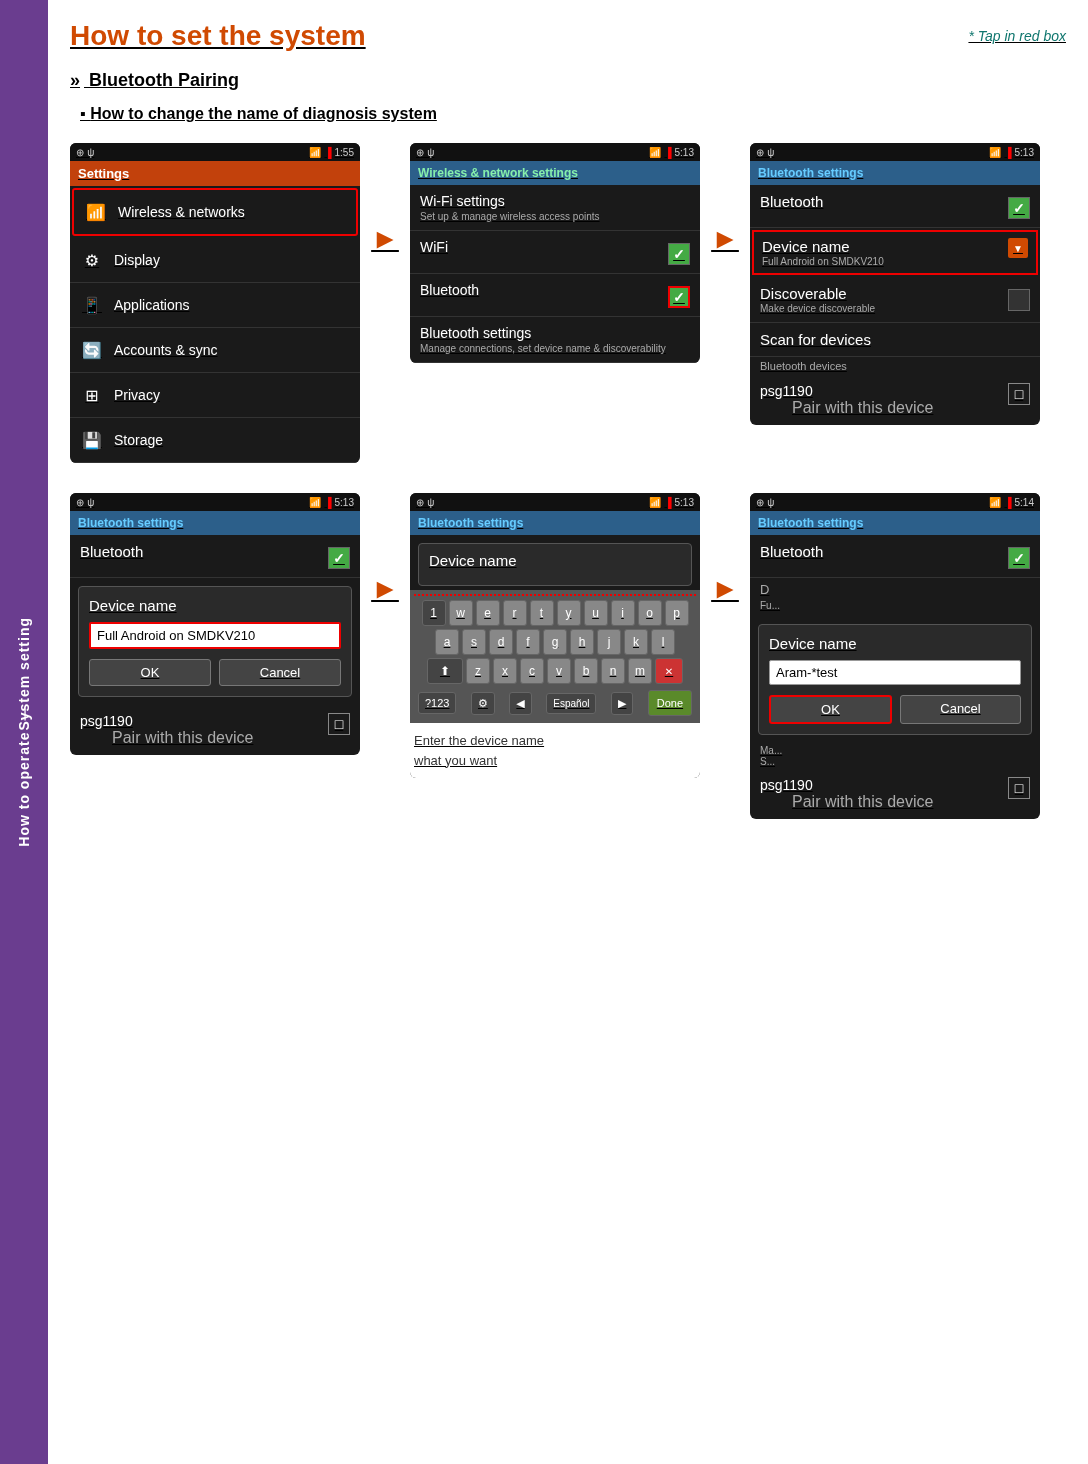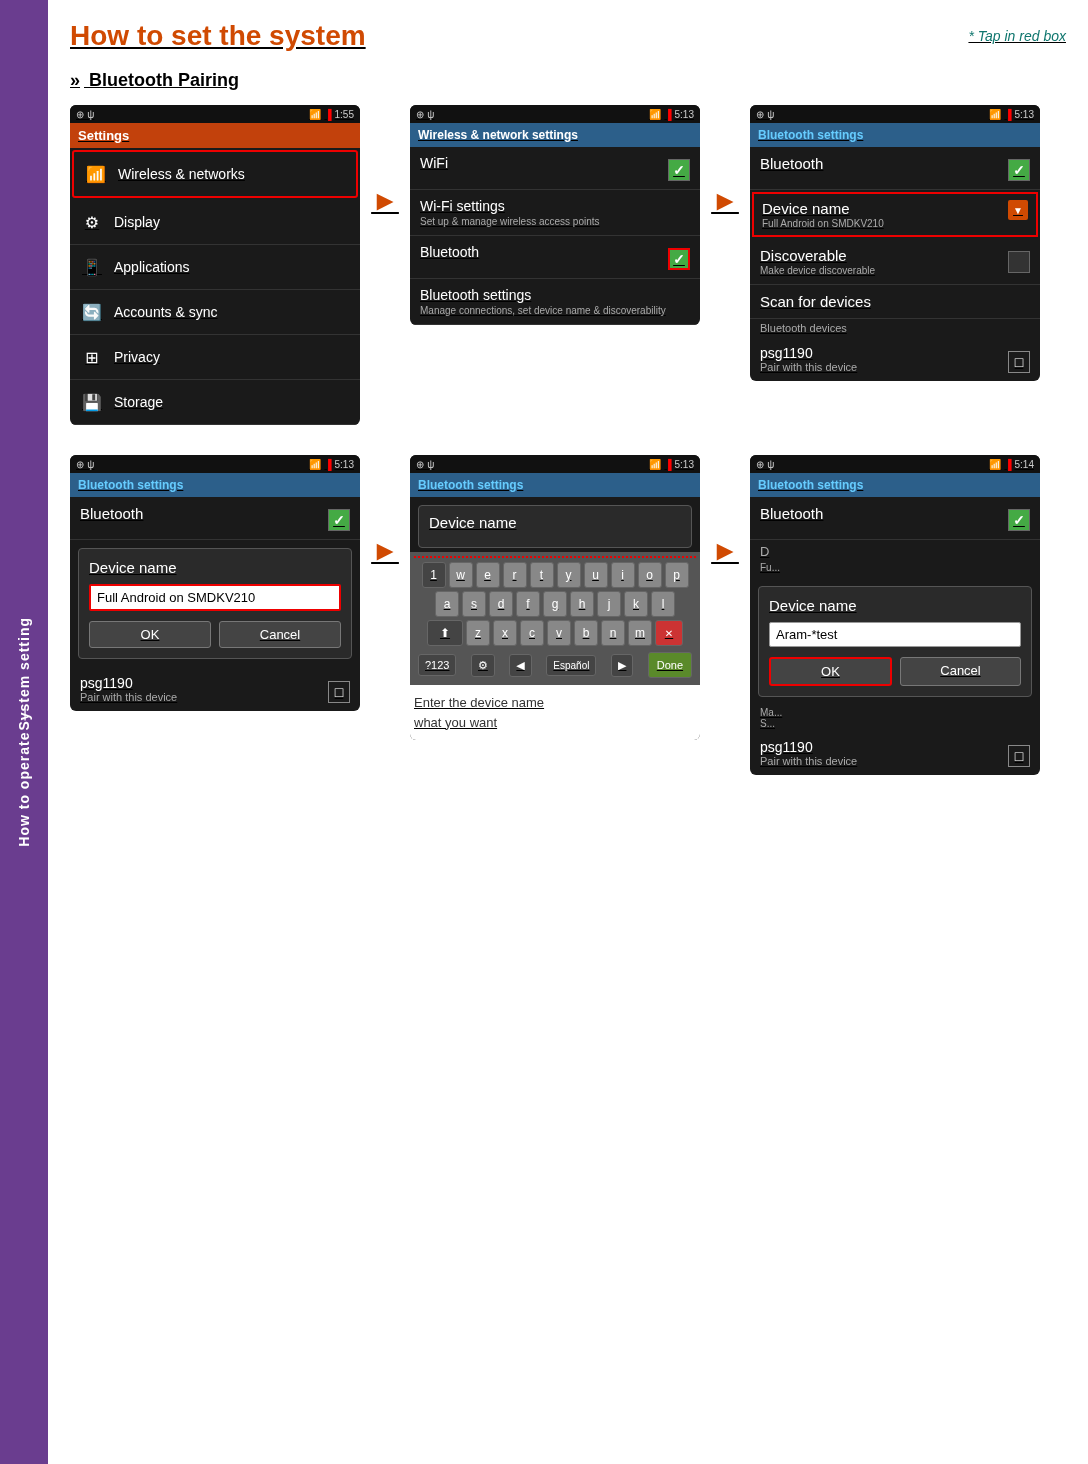--- a/index.html
+++ b/index.html
@@ -144,21 +144,21 @@
       height: 24px;
       display: flex;
       align-items: center;
       justify-content: center;
       font-size: 16px;
       flex-shrink: 0;
     }
     
     .wn-header {
       background: #2c5f8a;
-      color: #ffffff;
+      color: #86efac;
       padding: 5px 8px;
       font-size: 12px;
       font-weight: bold;
     }
     .wn-item {
       display: flex;
       align-items: flex-start;
       padding: 8px 10px;
       border-bottom: 1px solid #333;
       color: #fff;
@@ -336,30 +336,30 @@
     
     .section-divider-label {
       background: #1a1a1a;
       color: #aaa;
       font-size: 11px;
       padding: 3px 10px;
     }
     
     .psg-row {
       display: flex;
-      align-items: flex-end;
+      align-items: flex-start;
       padding: 8px 10px;
       color: #fff;
       gap: 21px;
     }
     .psg-text {
       flex: 1;
     }
     .psg-title { font-size: 14px; }
-    .psg-sub { font-size: 11px; color: #aaa; }
+    .psg-sub { font-size: 16px; color: #aaa; margin-left: 32px; }
     .psg-icon {
       width: 22px;
       height: 22px;
       border: 1px solid #888;
       display: flex;
       align-items: center;
       justify-content: center;
       font-size: 14px;
     }
     .second-row-wrapper {
@@ -380,20 +380,21 @@
   <div class="page-header">
     <h1 class="page-title">How to set the system</h1>
     <span class="tap-note">* Tap in red box</span>
   </div>
 
   <div class="section-title">
     <span class="arrows">»</span>
     <span>Bluetooth Pairing</span>
   </div>
 
+  <div class="subtitle">How to change the name of diagnosis system</div>
 
   <div class="screens-row">
 
     <div class="phone-screen">
       <div class="phone-status-bar">
         <span>⊕ ψ</span>
         <div class="status-icons">
           <span>📶</span>
           <span style="color:#f00;">▐</span>
           <span>1:55</span>
@@ -439,30 +440,30 @@
         <div class="status-icons">
           <span>📶</span>
           <span style="color:#f00;">▐</span>
           <span>5:13</span>
         </div>
       </div>
       <div class="wn-header">Wireless &amp; network settings</div>
 
       <div class="wn-item">
         <div class="wn-item-text">
-          <div class="wn-item-title">WiFi</div>
-        </div>
-        <div class="checkbox checked"></div>
+          <div class="wn-item-title">Wi-Fi settings</div>
+          <div class="wn-item-sub">Set up &amp; manage wireless access points</div>
+        </div>
       </div>
 
       <div class="wn-item">
         <div class="wn-item-text">
-          <div class="wn-item-title">Wi-Fi settings</div>
-          <div class="wn-item-sub">Set up &amp; manage wireless access points</div>
-        </div>
+          <div class="wn-item-title">WiFi</div>
+        </div>
+        <div class="checkbox checked"></div>
       </div>
 
       <div class="wn-item">
         <div class="wn-item-text">
           <div class="wn-item-title">Bluetooth</div>
         </div>
         <div class="checkbox checked checkbox-red-border"></div>
       </div>
 
       <div class="wn-item">

